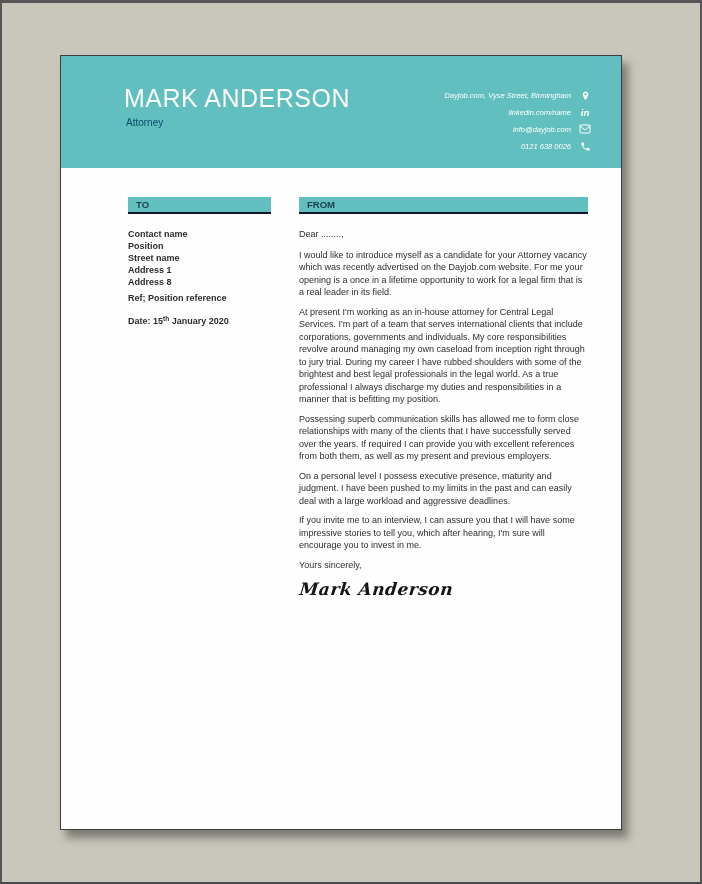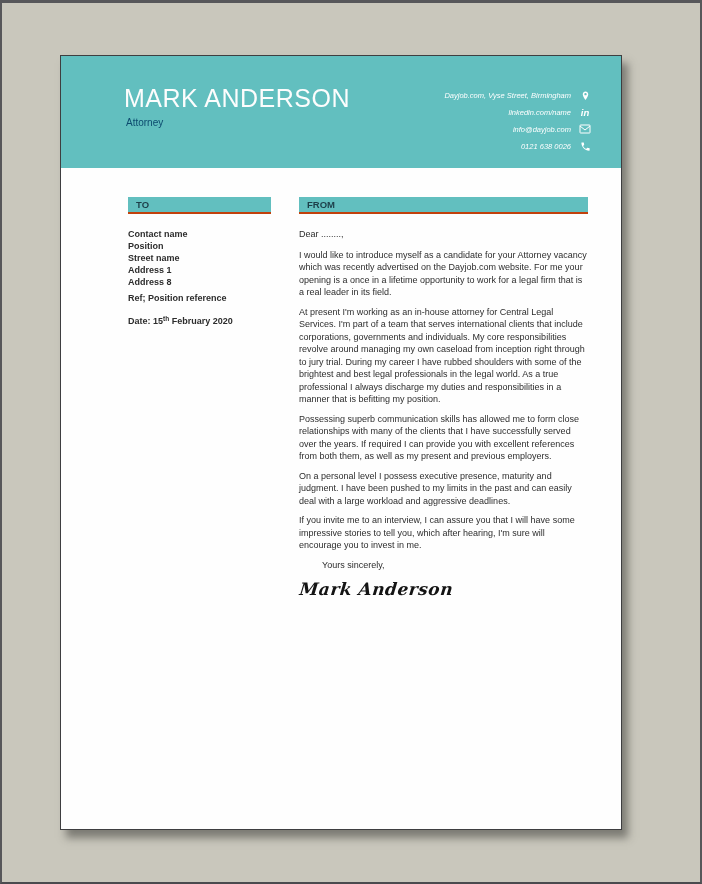--- a/index.html
+++ b/index.html
@@ -84,21 +84,21 @@
     color: #ffffff;
     line-height: 12px;
   }
 
   
   .section-bar {
     position: absolute;
     top: 141px;
     height: 15px;
     background: #62bfbf;
-    border-bottom: 2px solid #c2410c;
+    border-bottom: 2px solid #0f172a;
     font-size: 9.5px;
     font-weight: 700;
     color: #1d3e49;
     line-height: 16px;
     padding-left: 8px;
   }
   .to-bar { left: 67px; width: 135px; }
   .from-bar { left: 238px; width: 281px; }
 
   
@@ -119,21 +119,21 @@
   .from-col {
     position: absolute;
     left: 238px; top: 172px;
     width: 290px;
     font-size: 9px;
     color: #2d2d2d;
     line-height: 12.5px;
   }
   .greeting { margin: 0 0 8px 0; }
   .body-par { margin: 0 0 7px 0; }
-  .closing { margin-top: 4px; margin-left: 23px; }
+  .closing { margin-top: 4px; }
   .signature {
     margin-top: 12px;
     font-family: "DejaVu Serif", serif;
     font-style: italic;
     font-weight: 700;
     font-size: 17px;
     color: #141414;
     letter-spacing: 0.5px;
     transform: skewX(-6deg);
     transform-origin: left bottom;
@@ -194,21 +194,21 @@
       <span>FROM</span>
     </div>
 
     <div class="to-col">
       <div>Contact name</div>
       <div>Position</div>
       <div>Street name</div>
       <div>Address 1</div>
       <div>Address 8</div>
       <div class="ref-line">Ref; Position reference</div>
-      <div class="date-line"><span>Date: 15</span><span class="date-sup">th</span><span> February 2020</span></div>
+      <div class="date-line"><span>Date: 15</span><span class="date-sup">th</span><span> January 2020</span></div>
     </div>
 
     <div class="from-col">
       <p class="greeting">Dear ........,</p>
       <p class="body-par">I would like to introduce myself as a candidate for your Attorney vacancy which was recently advertised on the Dayjob.com website. For me your opening is a once in a lifetime opportunity to work for a legal firm that is a real leader in its field.</p>
       <p class="body-par">At present I'm working as an in-house attorney for Central Legal Services. I'm part of a team that serves international clients that include corporations, governments and individuals. My core responsibilities revolve around managing my own caseload from inception right through to jury trial. During my career I have rubbed shoulders with some of the brightest and best legal professionals in the legal world. As a true professional I always discharge my duties and responsibilities in a manner that is befitting my position.</p>
       <p class="body-par">Possessing superb communication skills has allowed me to form close relationships with many of the clients that I have successfully served over the years. If required I can provide you with excellent references from both them, as well as my present and previous employers.</p>
       <p class="body-par">On a personal level I possess executive presence, maturity and judgment. I have been pushed to my limits in the past and can easily deal with a large workload and aggressive deadlines.</p>
       <p class="body-par">If you invite me to an interview, I can assure you that I will have some impressive stories to tell you, which after hearing, I'm sure will encourage you to invest in me.</p>
       <div class="closing">Yours sincerely,</div>

